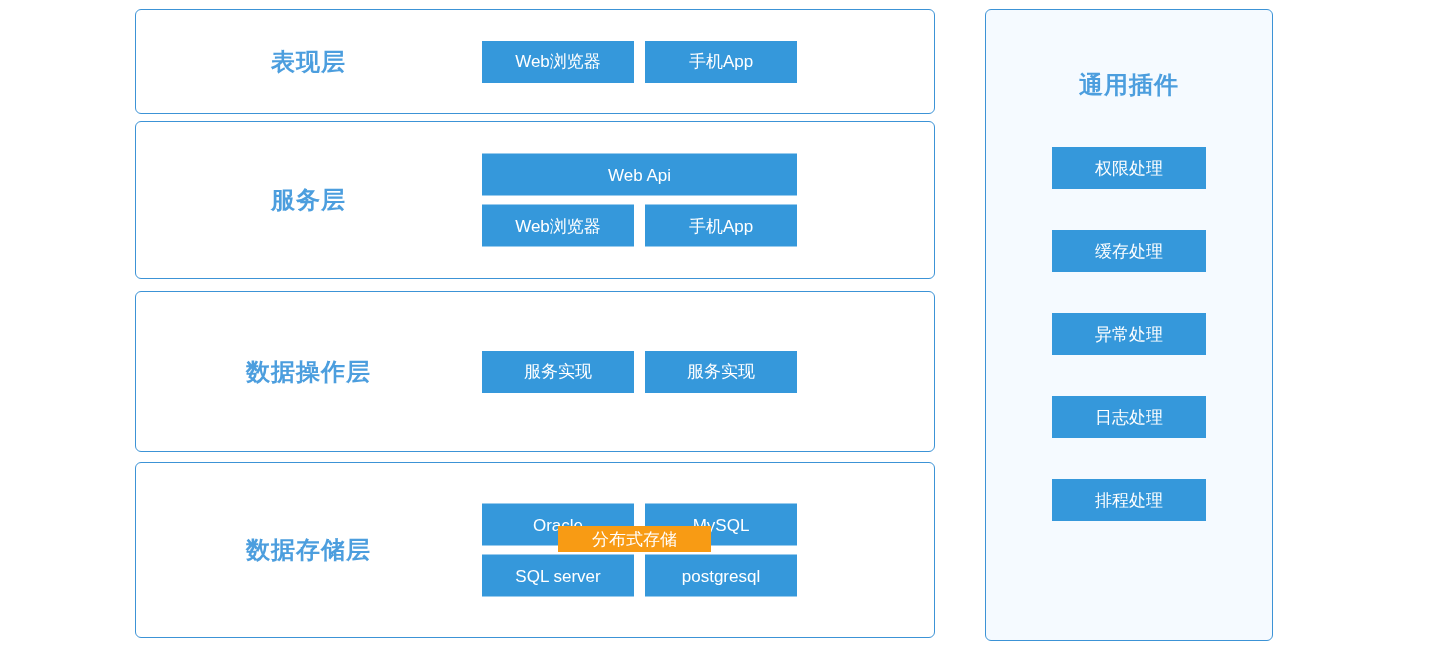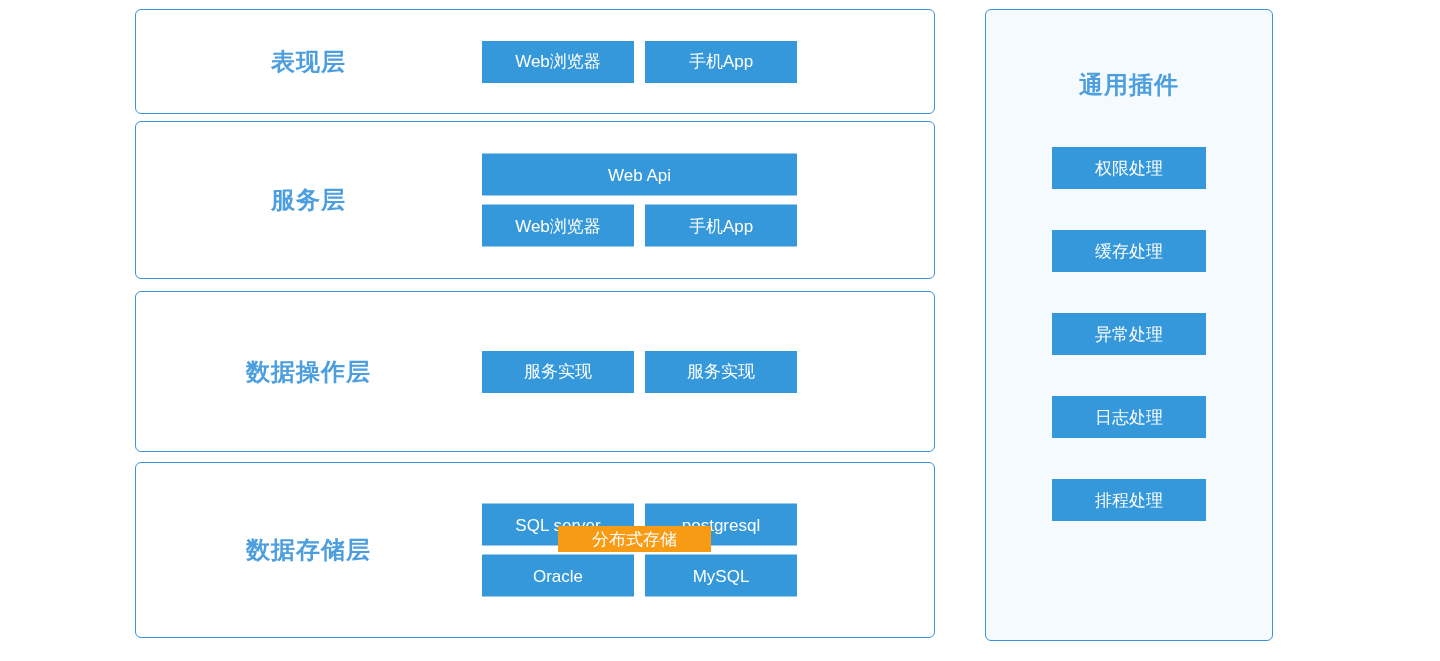--- a/index.html
+++ b/index.html
@@ -185,26 +185,26 @@
       </div>
     </div>
   </div>
 </div>
 
 <div class="panel layer-panel" id="layer-3">
   <div class="layer-label">数据存储层</div>
   <div class="box-area">
     <div class="box-rows">
       <div class="box-row">
+        <div class="blue-box half">Oracle</div>
+        <div class="blue-box half">MySQL</div>
+      </div>
+      <div class="box-row">
         <div class="blue-box half">SQL server</div>
         <div class="blue-box half">postgresql</div>
-      </div>
-      <div class="box-row">
-        <div class="blue-box half">Oracle</div>
-        <div class="blue-box half">MySQL</div>
       </div>
     </div>
   </div>
 </div>
 
 <div class="orange-box">分布式存储</div>
 
 <div class="panel side-panel">
   <div class="side-title">通用插件</div>
   <div class="plugin-list">

